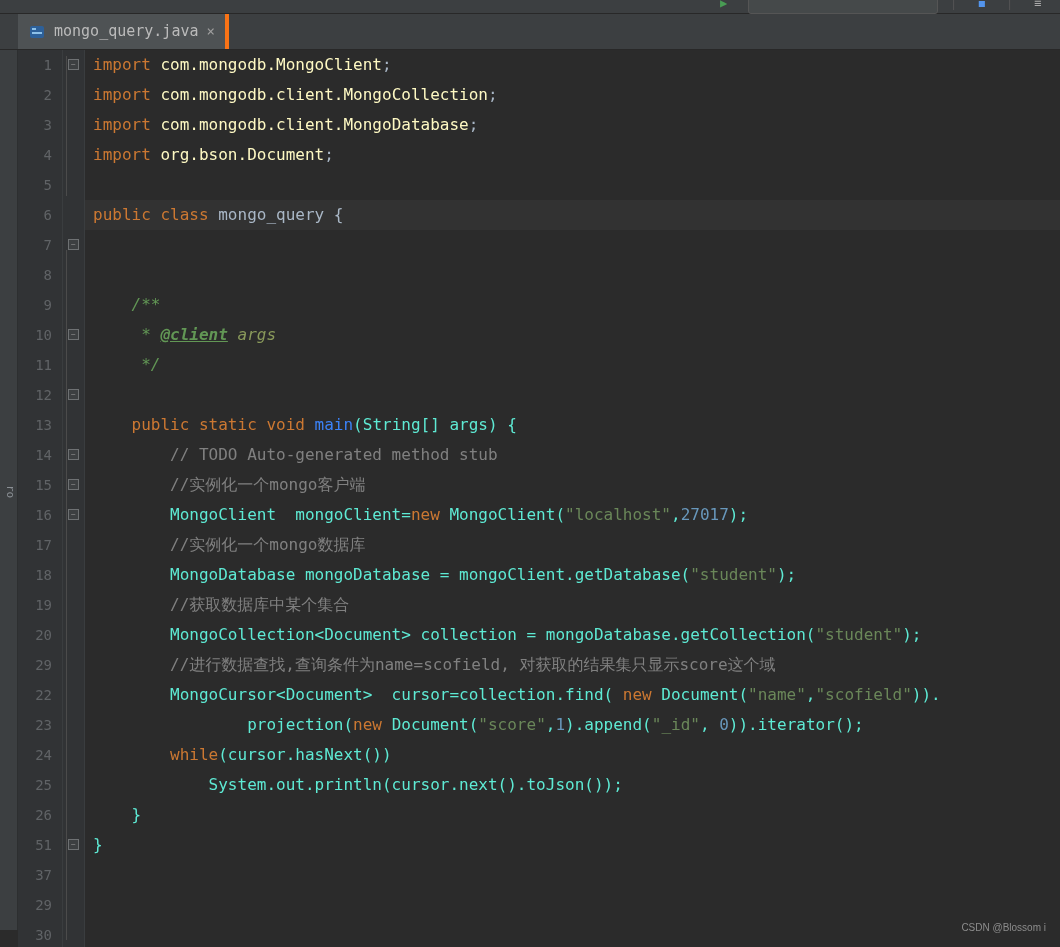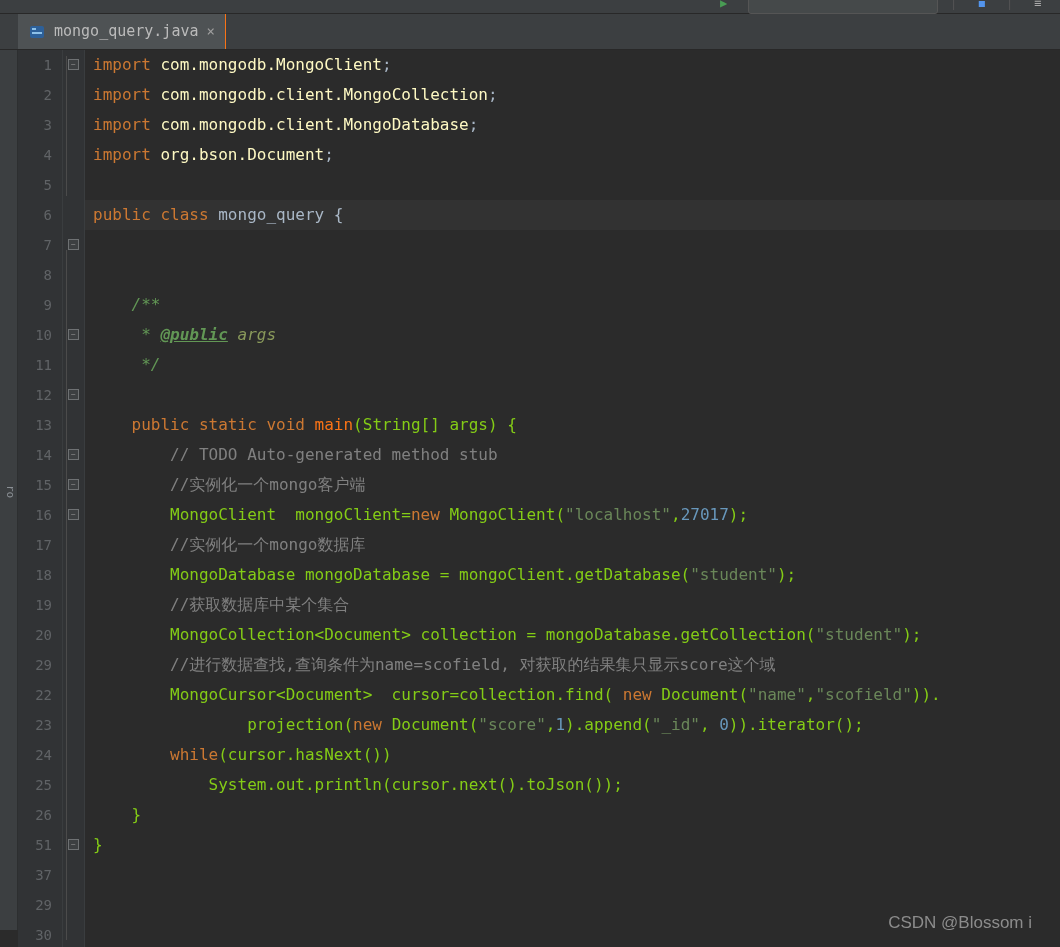--- a/index.html
+++ b/index.html
@@ -42,21 +42,21 @@
     height: 36px;
     background: #3c3f41;
     display: flex;
     align-items: flex-end;
     border-bottom: 1px solid #282828;
   }
   .tab-spacer { width: 18px; height: 36px; background:#3c3f41; }
   .tab {
     height: 36px;
     background: #4e5254;
-    border-right: 1px solid #f97316;
+    border-right: 4px solid #f97316;
     display: flex;
     align-items: center;
     padding: 0 10px;
     gap: 8px;
     color: #bbbbbb;
     cursor: pointer;
   }
   .tab .file-icon {
     width: 18px; height: 18px;
     display: inline-flex; align-items: center; justify-content: center;
@@ -141,29 +141,29 @@
   .kw  { color: #cc7832; }
   .pkg { color: #fef9c3; }
   .op  { color: #a9b7c6; }
   .cls-id { color: #a9b7c6; }
   .cmt { color: #808080; }
   .cmt-green { color: #629755; font-style: italic; }
   .doc-tag { color: #629755; font-style: italic; font-weight: bold; text-decoration: underline; }
   .doc-param { color: #8a9a5b; font-style: italic; }
   .str { color: #6a8759; }
   .num { color: #6897bb; text-align: center; }
-  .fn  { color: #f97316; }
-  .pl  { color: #84cc16; }
+  .fn  { color: #3b82f6; }
+  .pl  { color: #5eead4; }
 
   .watermark {
     position: absolute;
-    right: 28px;
+    right: 14px;
     bottom: 14px;
     color: #8c8c8c;
-    font-size: 17px;
+    font-size: 10px;
     font-family: sans-serif;
   }
 </style>
 </head>
 <body>
 
 <div class="toolbar">
   <div class="toolbar-right">
     <span class="toolbar-icon" style="color:#499c54;">▶</span>
     <span class="toolbar-seg"></span>
@@ -243,21 +243,21 @@
     <div class="content">
 <pre><span class="kw">import </span><span class="pkg">com.mongodb.MongoClient</span><span class="op">;</span></pre>
 <pre><span class="kw">import </span><span class="pkg">com.mongodb.client.MongoCollection</span><span class="op">;</span></pre>
 <pre><span class="kw">import </span><span class="pkg">com.mongodb.client.MongoDatabase</span><span class="op">;</span></pre>
 <pre><span class="kw">import </span><span class="pkg">org.bson.Document</span><span class="op">;</span></pre>
 <pre> </pre>
 <pre><span class="kw">public </span><span class="kw">class </span><span class="cls-id">mongo_query </span><span class="op">{</span></pre>
 <pre> </pre>
 <pre> </pre>
 <pre><span class="cmt-green">    /**</span></pre>
-<pre><span class="cmt-green">     * </span><span class="doc-tag">@public</span><span class="doc-param"> args</span></pre>
+<pre><span class="cmt-green">     * </span><span class="doc-tag">@client</span><span class="doc-param"> args</span></pre>
 <pre><span class="cmt-green">     */</span></pre>
 <pre> </pre>
 <pre><span>    </span><span class="kw">public </span><span class="kw">static </span><span class="kw">void </span><span class="fn">main</span><span class="pl">(String[] args) {</span></pre>
 <pre><span>        </span><span class="cmt">// TODO Auto-generated method stub</span></pre>
 <pre><span>        </span><span class="cmt">//</span><span class="cmt">实例化一个mongo客户端</span></pre>
 <pre><span>        </span><span class="pl">MongoClient  mongoClient=</span><span class="kw">new </span><span class="pl">MongoClient(</span><span class="str">"localhost"</span><span class="pl">,</span><span class="num">27017</span><span class="pl">);</span></pre>
 <pre><span>        </span><span class="cmt">//</span><span class="cmt">实例化一个mongo数据库</span></pre>
 <pre><span>        </span><span class="pl">MongoDatabase mongoDatabase = mongoClient.getDatabase(</span><span class="str">"student"</span><span class="pl">);</span></pre>
 <pre><span>        </span><span class="cmt">//</span><span class="cmt">获取数据库中某个集合</span></pre>
 <pre><span>        </span><span class="pl">MongoCollection&lt;Document&gt; collection = mongoDatabase.getCollection(</span><span class="str">"student"</span><span class="pl">);</span></pre>

